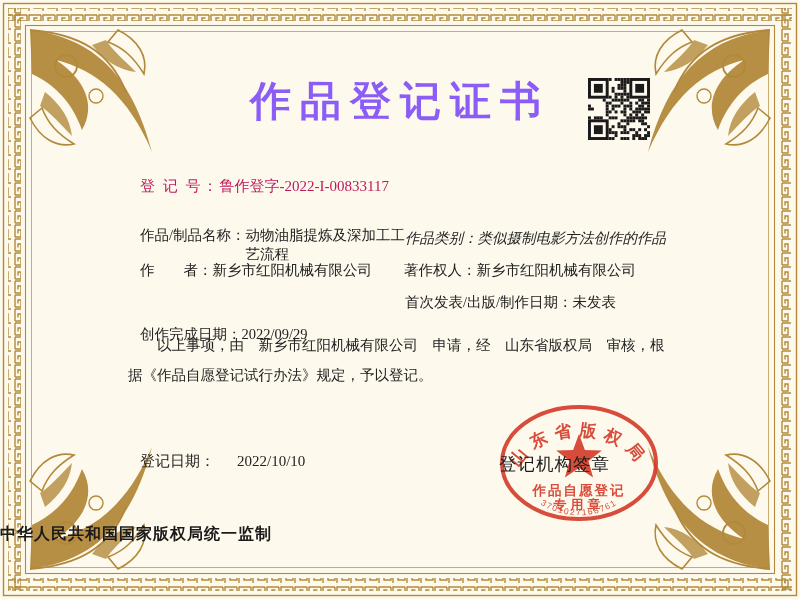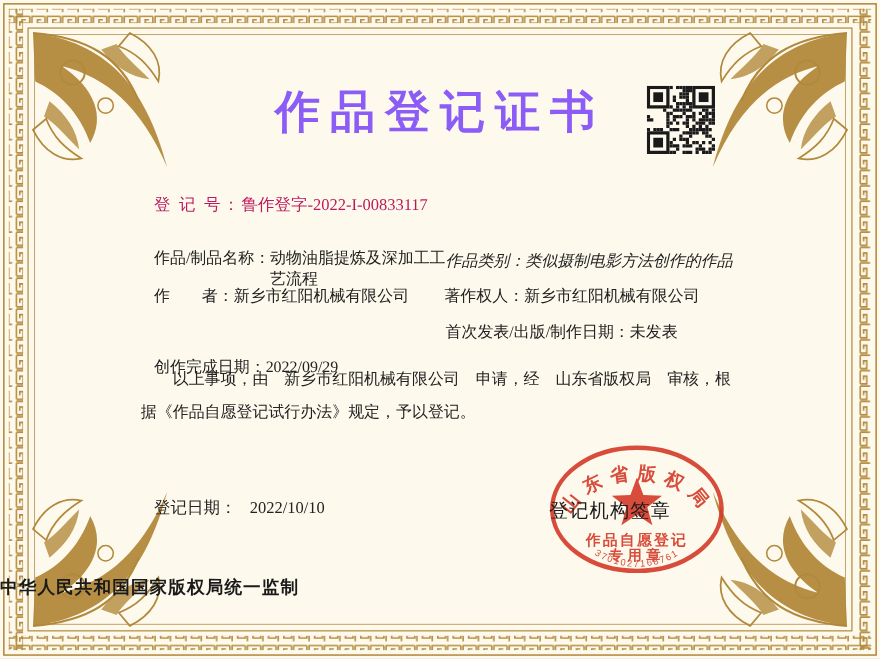--- a/index.html
+++ b/index.html
@@ -35,21 +35,21 @@
   .r2r{left:404px;top:261px;}
   .r3l{left:140px;top:293px;margin-top:32px;}
   .r3r{left:405px;top:293px;}
 
   .statement{
     position:absolute;left:128px;top:330px;width:550px;
     font-size:14.5px;line-height:30px;text-indent:2em;color:#222;
   }
 
   .regdate{position:absolute;left:140px;top:452px;font-size:15px;color:#222;}
-  .regdate .val{margin-left:12px;}
+  .regdate .val{margin-left:22px;}
 
   .seal{position:absolute;left:497px;top:402px;width:164px;height:124px;z-index:2;}
   .seal-overlay{
     position:absolute;left:499px;top:452px;z-index:3;
     font-size:17.5px;color:#1b1b1b;letter-spacing:1px;font-family:Liberation Serif, serif;
   }
 
   .footer{
     position:absolute;left:0;top:524px;width:100%;text-align:left;
     font-size:16px;font-weight:bold;color:#1a1a1a;letter-spacing:1px;

